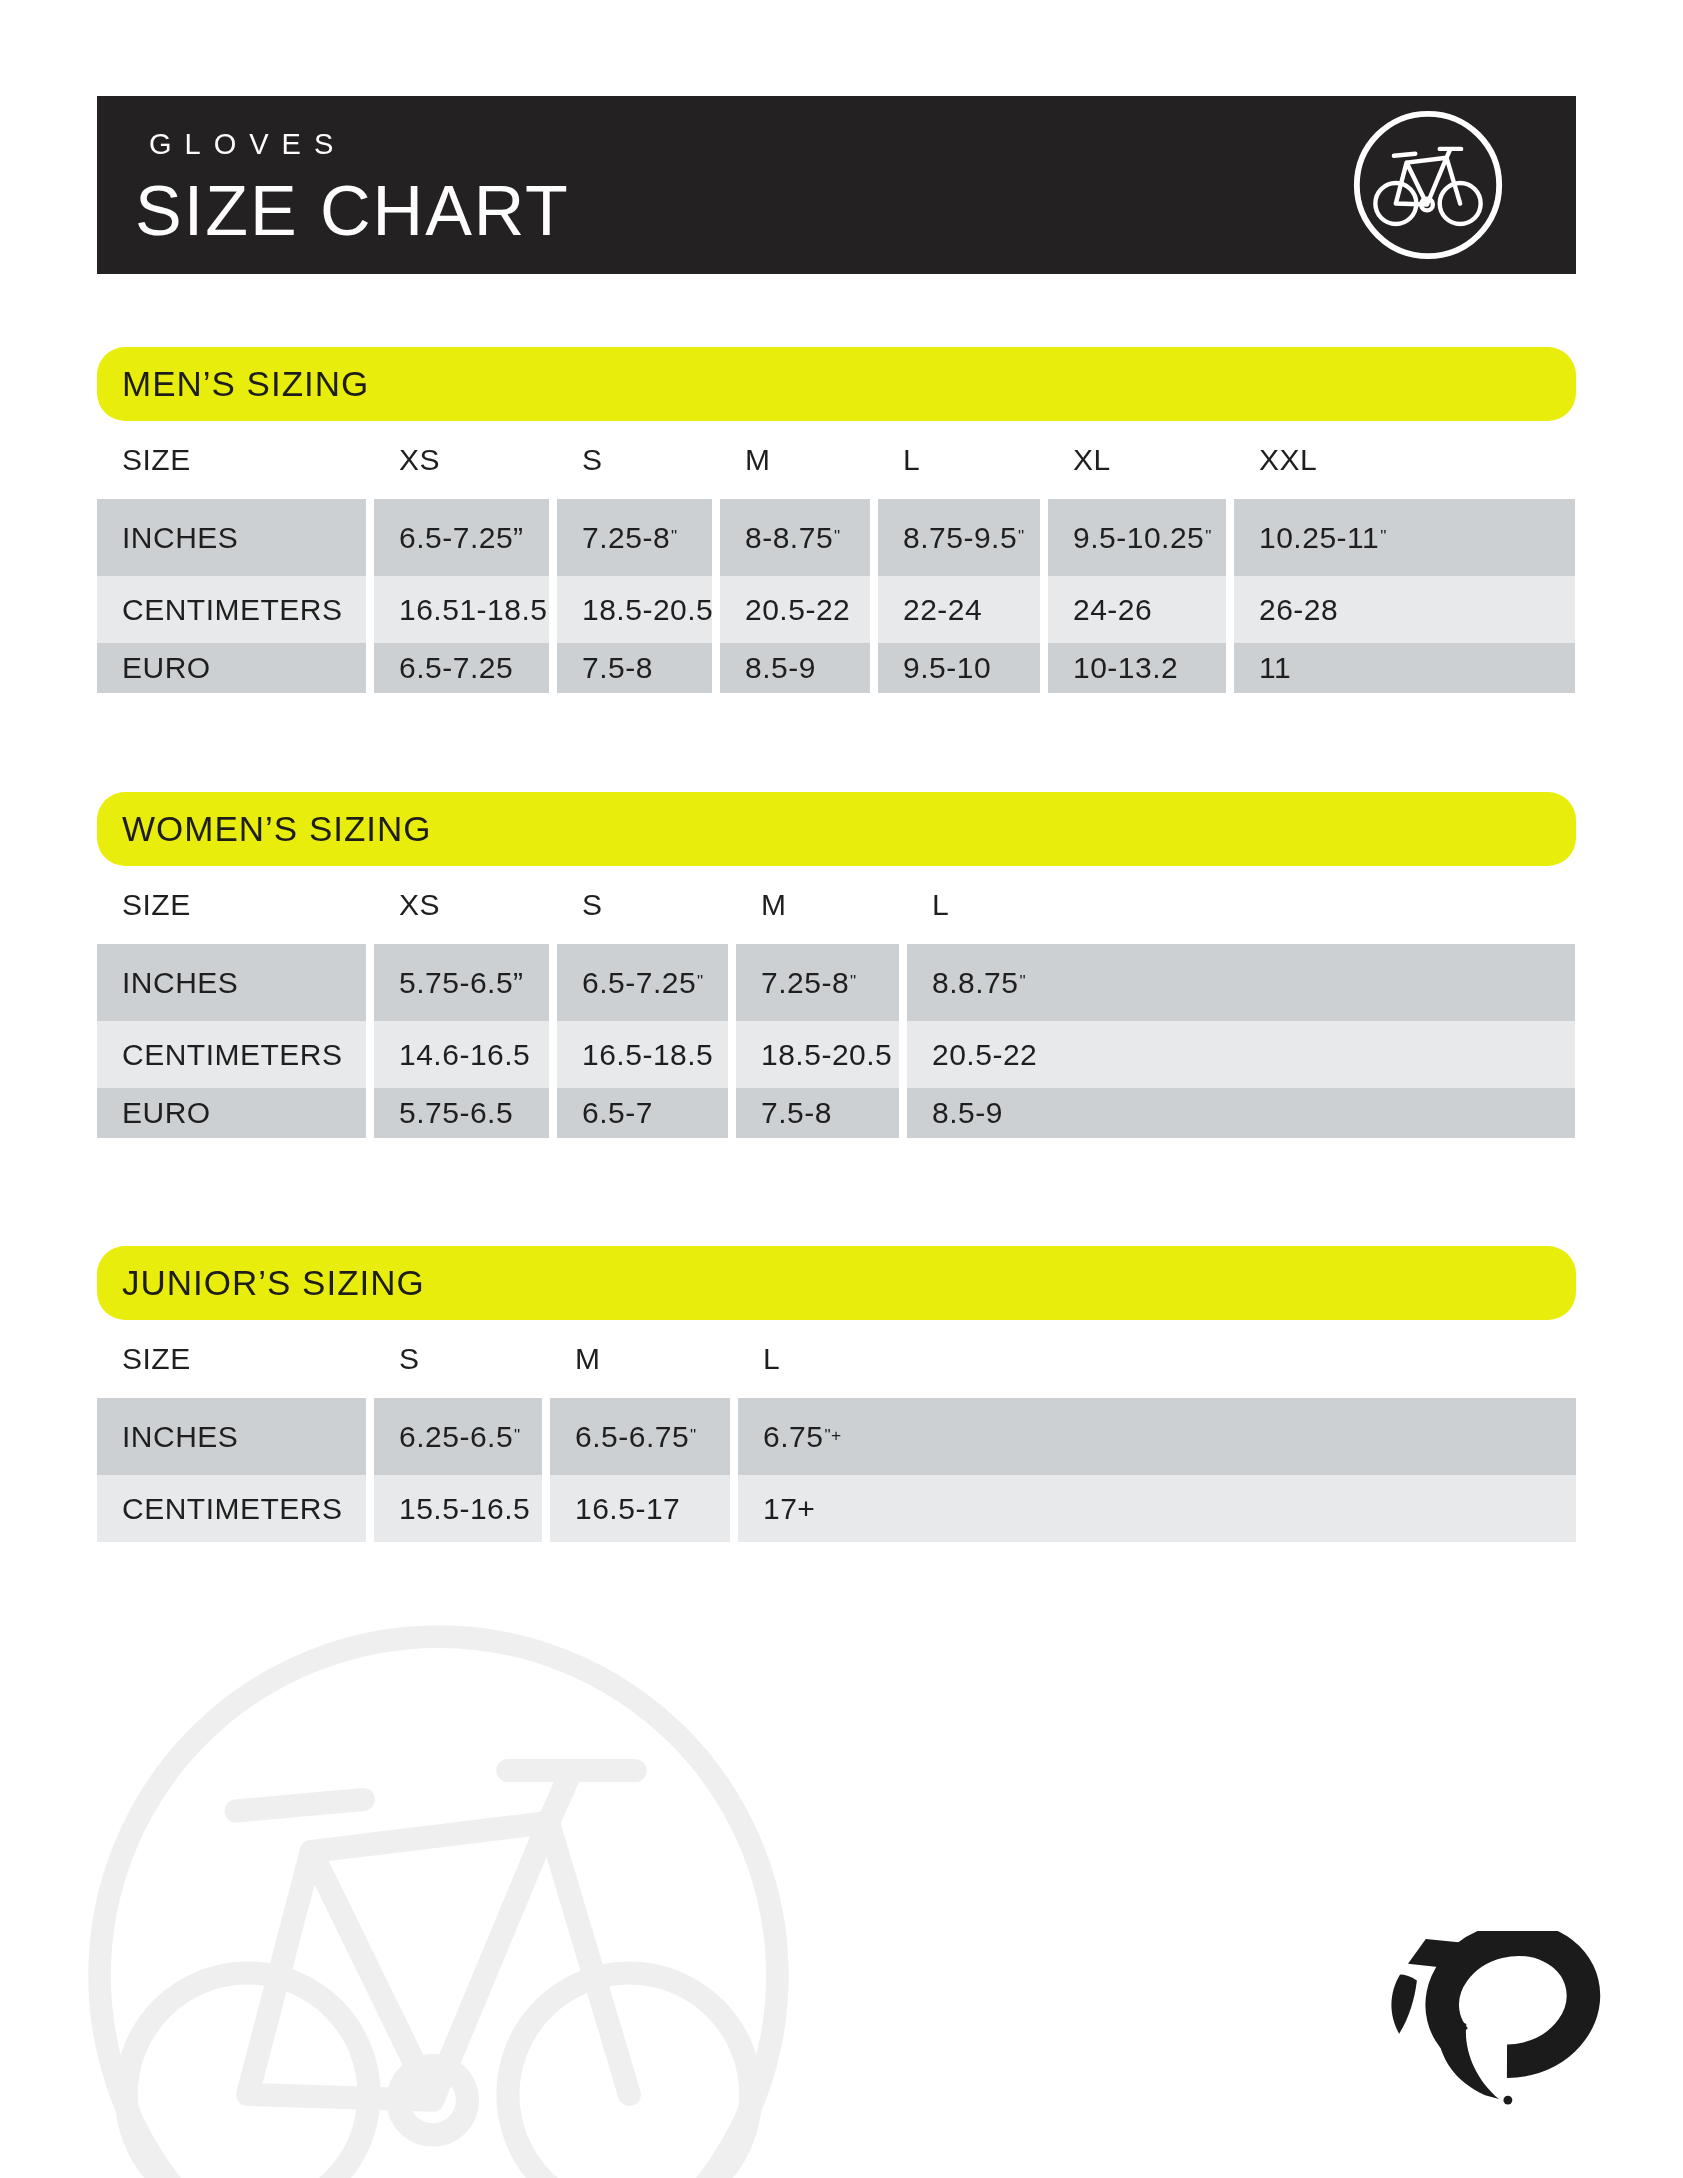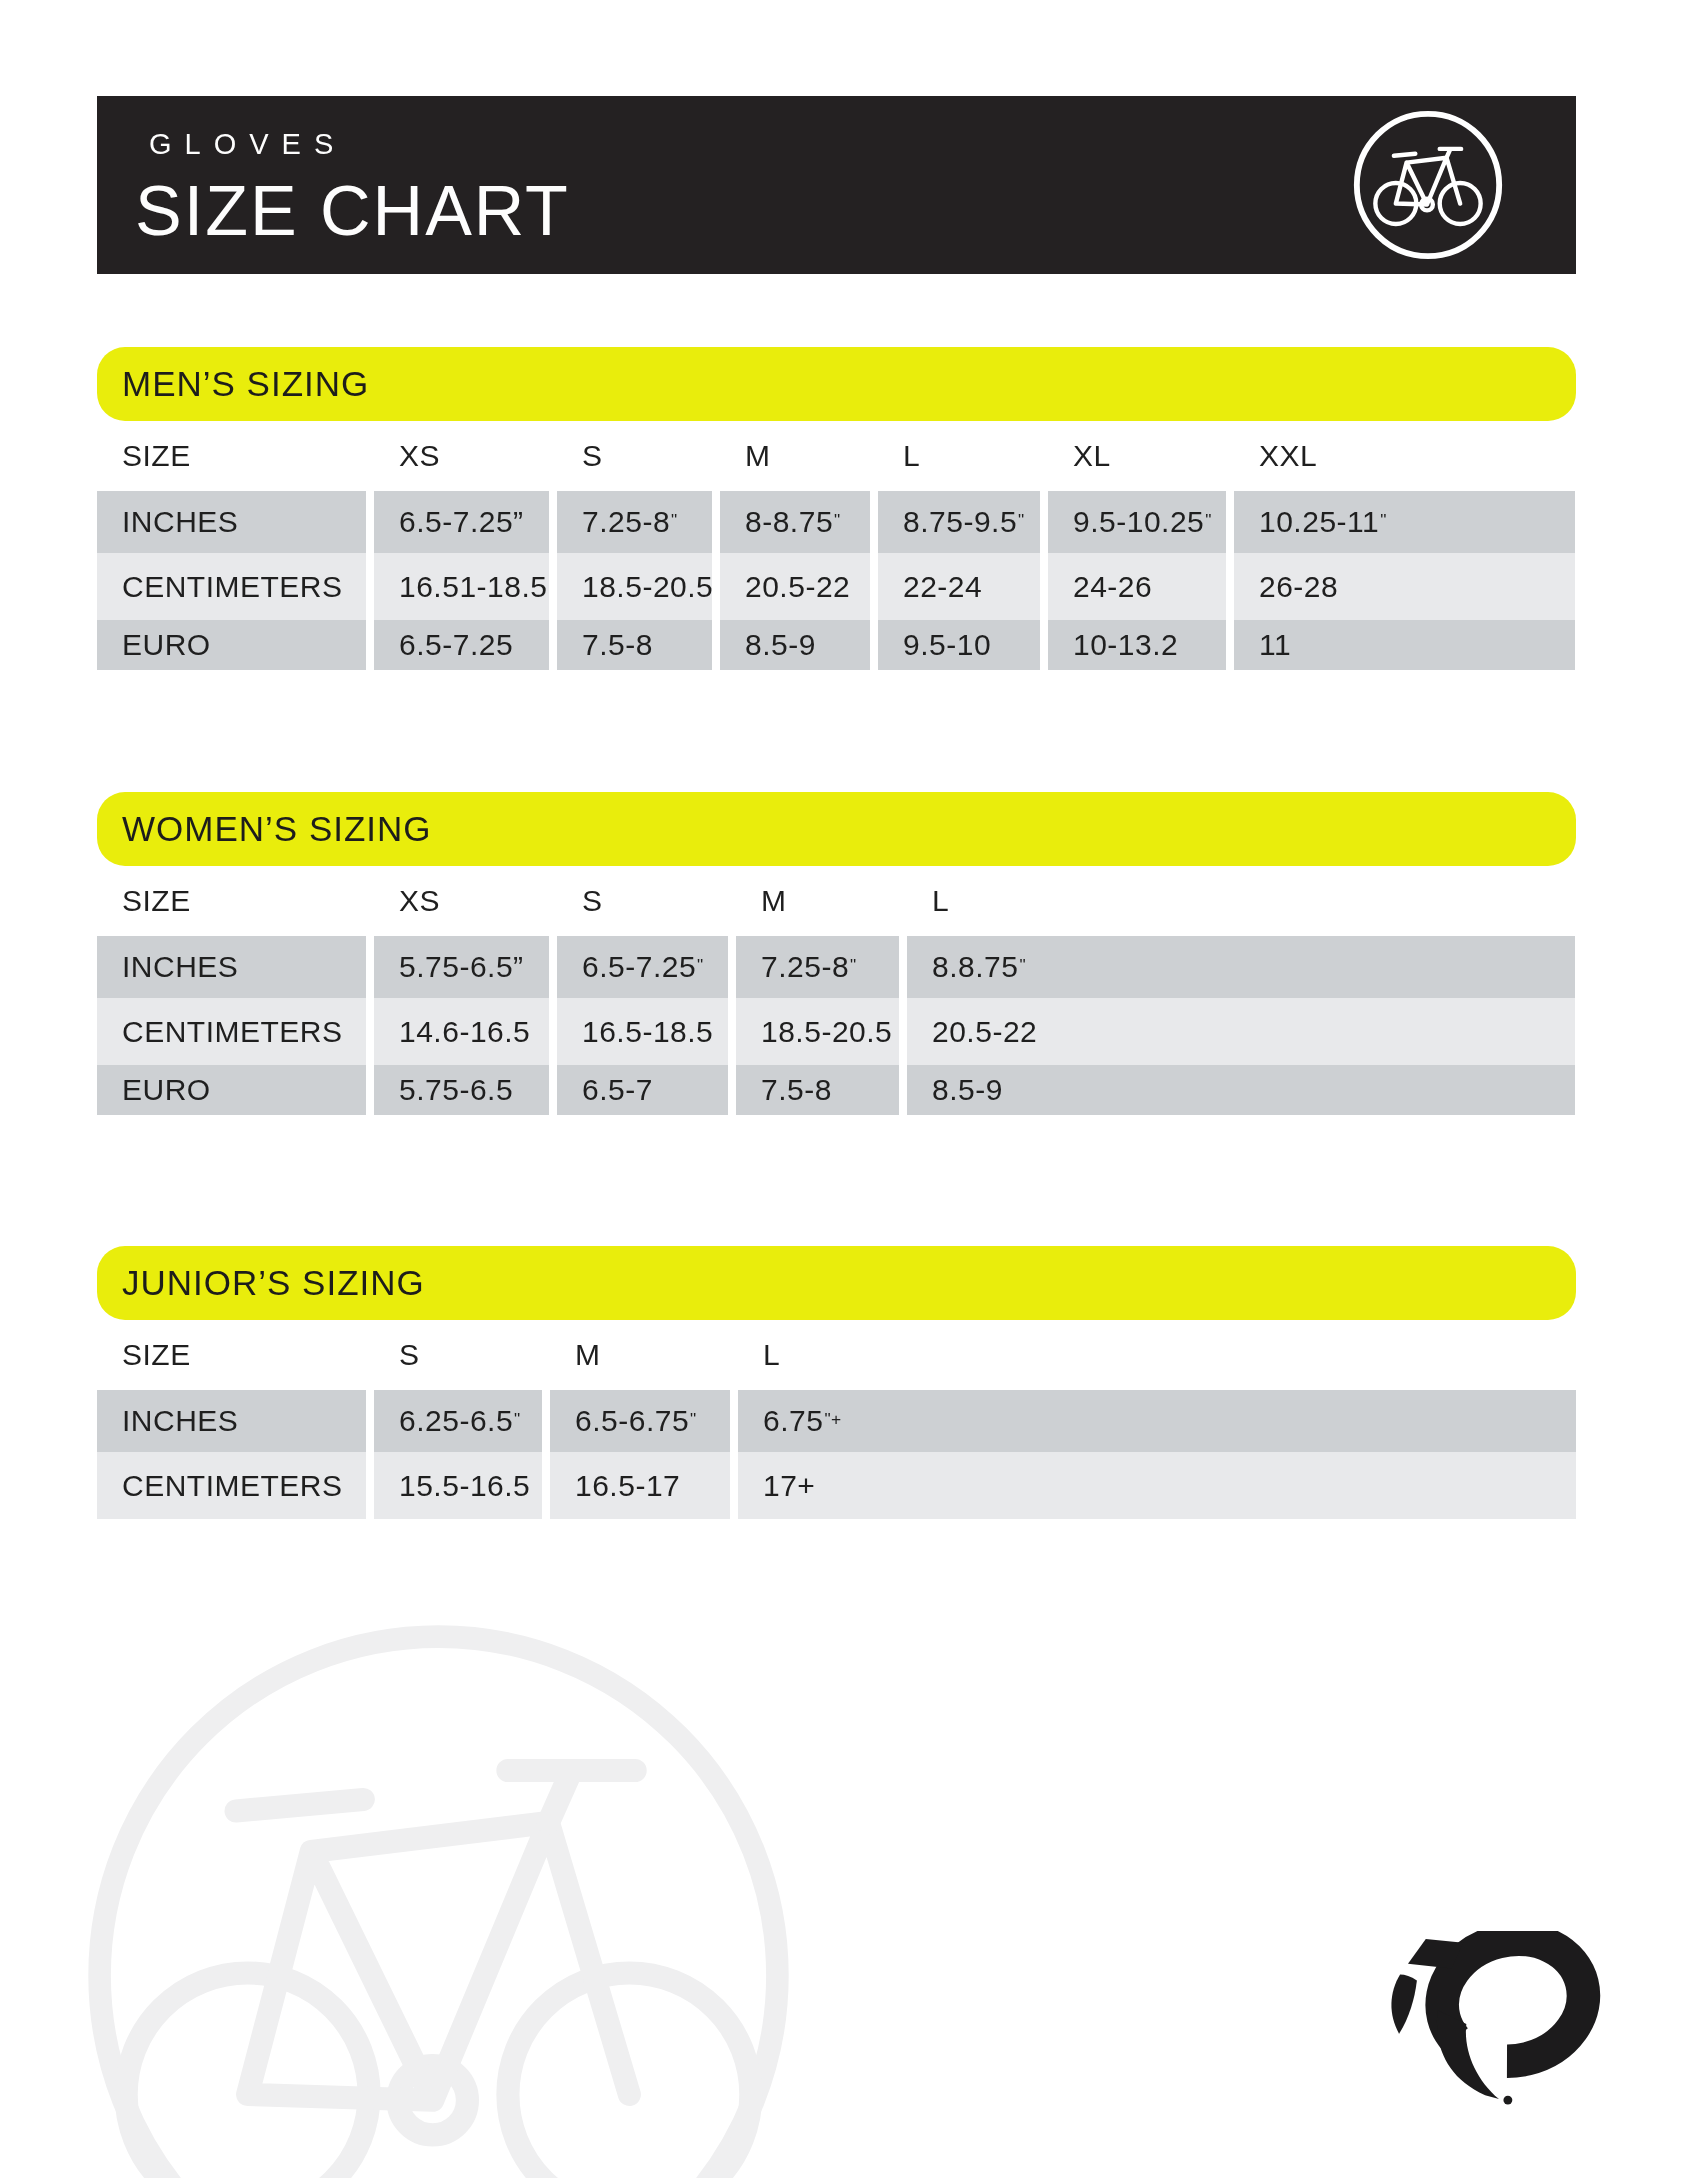--- a/index.html
+++ b/index.html
@@ -30,22 +30,22 @@
   #sec-2{top:1246px;}
   .bar{
     height:74px;background:#e9ed0c;display:flex;align-items:center;
     padding-left:25px;box-sizing:border-box;
     font-size:35px;letter-spacing:1px;color:#1d1d1b;border-radius:28px;
   }
   .trow{display:grid;column-gap:8px;}
   .t0 .trow{grid-template-columns:269px 175px 155px 150px 162px 178px 341px;}
   .t1 .trow{grid-template-columns:269px 175px 171px 163px 668px;}
   .t2 .trow{grid-template-columns:269px 168px 180px 838px;}
-  .thead{height:70px;}
-  .row-0{height:62px;}
+  .thead{height:78px;}
+  .row-0{height:77px;}
   .row-1{height:67px;}
   .row-2{height:50px;}
   .dark .cell{background:#cdd0d3;}
   .light .cell{background:#e8e9eb;}
   .cell{
     display:flex;align-items:center;padding-left:25px;box-sizing:border-box;
     font-size:30px;letter-spacing:0.5px;color:#1f1f1f;white-space:nowrap;
   }
   .thead .cell{background:transparent;}
   .cell sup{

